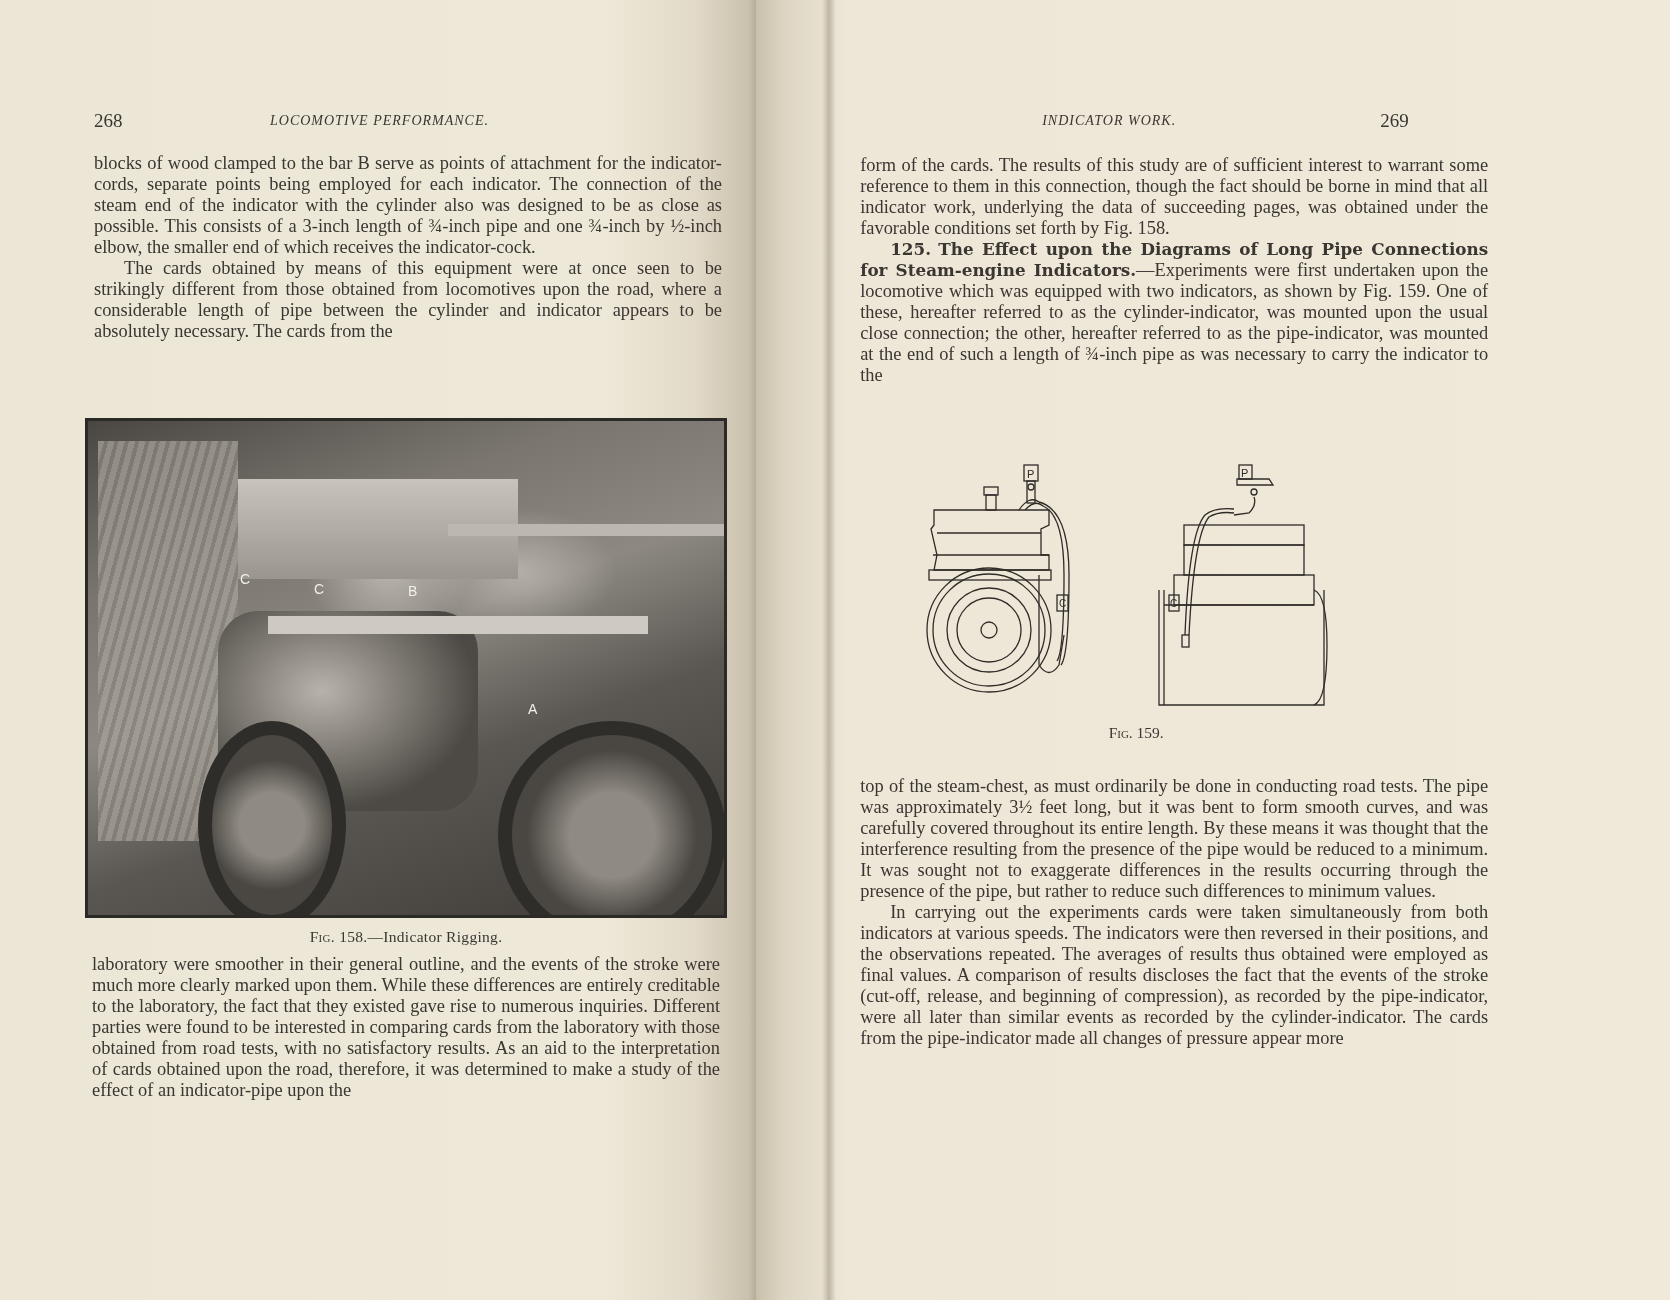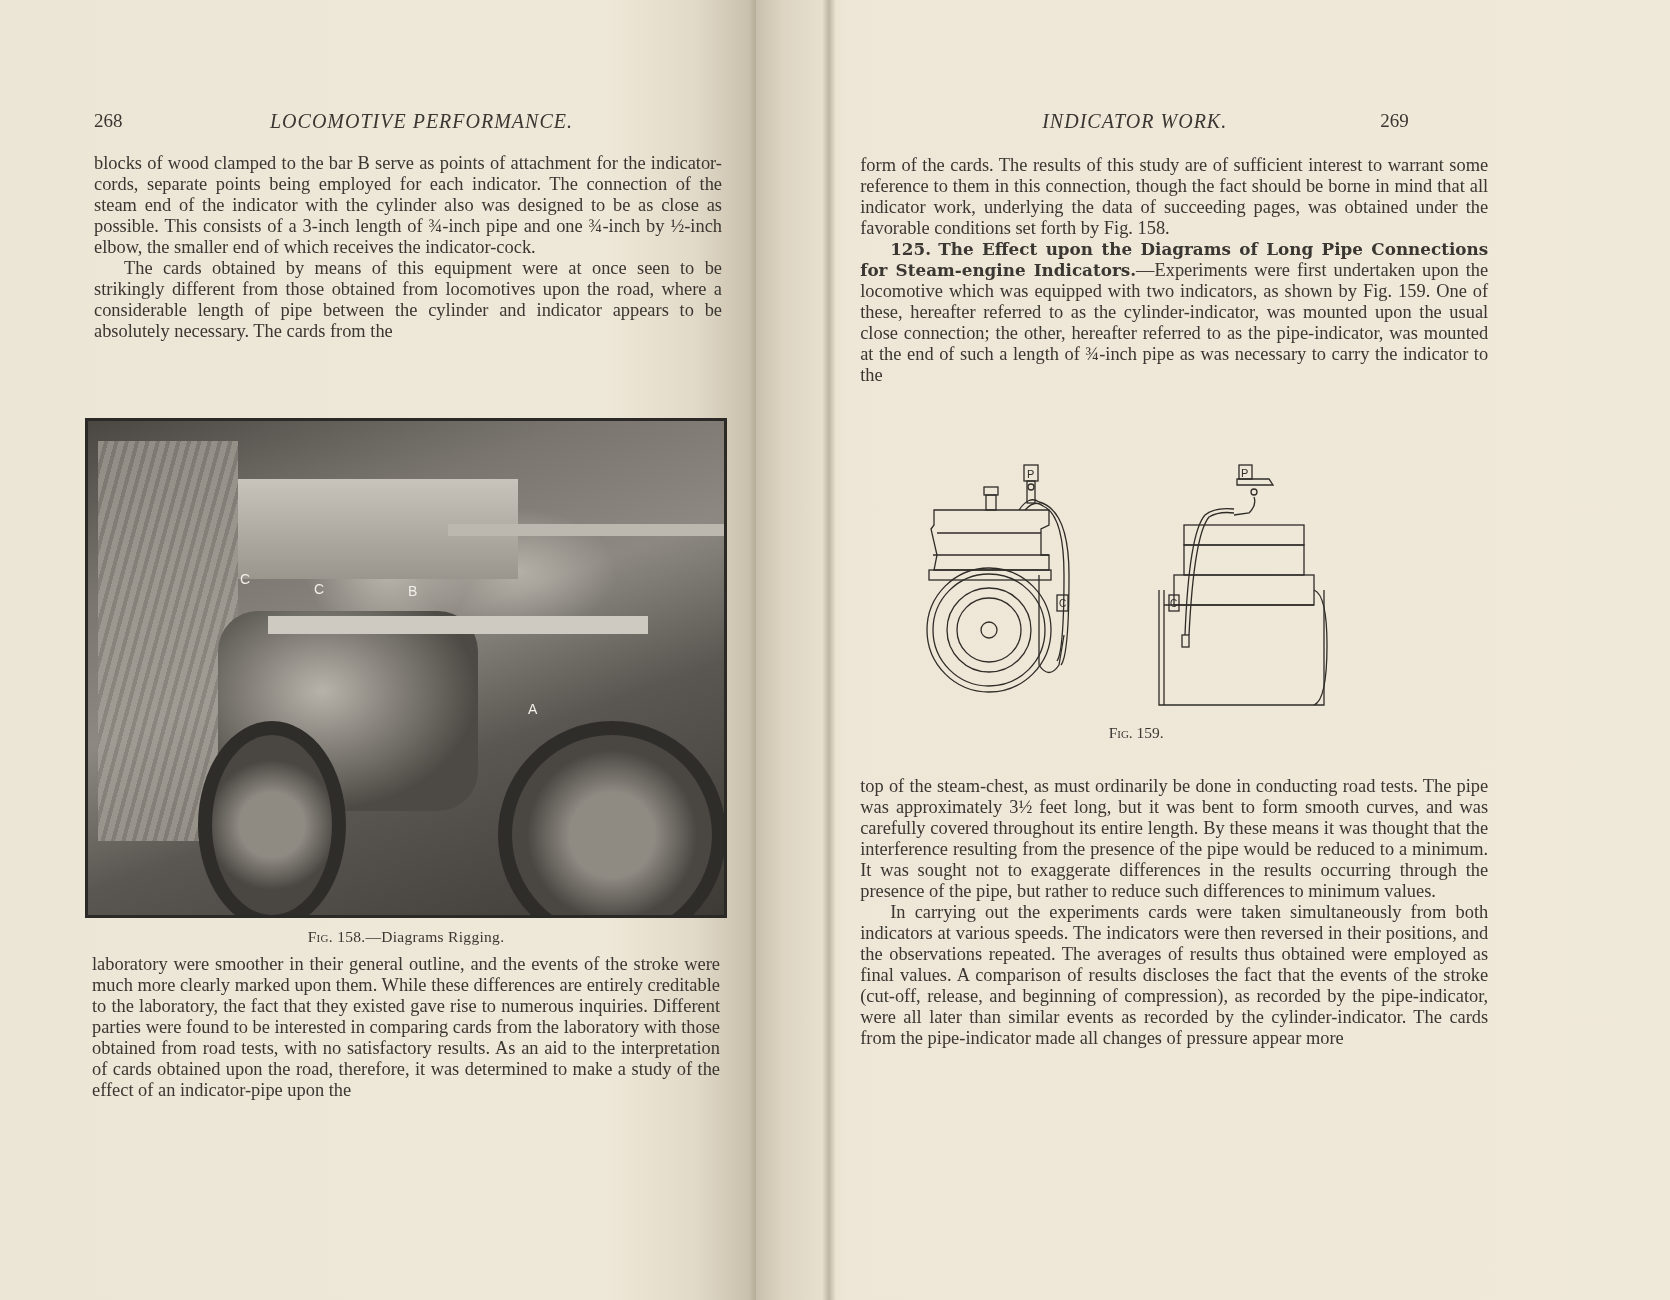--- a/index.html
+++ b/index.html
@@ -20,21 +20,21 @@
   }
   .page.right {
     width: 1003px;
     background: linear-gradient(to right, #c8c0ac 0%, #ddd5c2 3%, #eee7d7 10%, #efe9da 100%);
   }
   .gutter {
     position: absolute; left: 822px; top: 0; width: 14px; height: 1300px;
     background: linear-gradient(to right, rgba(120,110,95,0.0), rgba(110,100,85,0.35), rgba(120,110,95,0.0));
   }
   .runhead {
-    position: absolute; top: 110px; font-size: 20px; line-height: 22px;
+    position: absolute; top: 110px; font-size: 14px; line-height: 22px;
   }
   .folio { font-size: 19px; }
   .runtitle { font-style: italic; letter-spacing: 1px; }
   .left .folio { left: 94px; }
   .left .runtitle { left: 270px; }
   .right .runtitle { left: 286px; }
   .right .folio { left: 624px; }
 
   .text {
     position: absolute; font-size: 18.4px; line-height: 21px;
@@ -126,21 +126,21 @@
       <div class="bar"></div>
       <div class="wheel w1"></div>
       <div class="wheel w2"></div>
       <span class="lbl" style="left:152px;top:150px">C</span>
       <span class="lbl" style="left:226px;top:160px">C</span>
       <span class="lbl" style="left:320px;top:162px">B</span>
       <span class="lbl" style="left:440px;top:280px">A</span>
     </div>
     <div class="caption158">
       <span class="sc">Fig.</span>
-      <span>158.</span><span>—Diagrams Rigging.</span>
+      <span>158.</span><span>—Indicator Rigging.</span>
     </div>
 
     <div class="text bottom">
       <p>laboratory were smoother in their general outline, and the events of the stroke were much more clearly marked upon them. While these differences are entirely creditable to the laboratory, the fact that they existed gave rise to numerous inquiries. Different parties were found to be interested in comparing cards from the laboratory with those obtained from road tests, with no satisfactory results. As an aid to the interpretation of cards obtained upon the road, therefore, it was determined to make a study of the effect of an indicator-pipe upon the</p>
     </div>
   </div>
 
   <div class="page right">
     <div class="runhead runtitle">INDICATOR WORK.</div>
     <div class="runhead folio">269</div>

